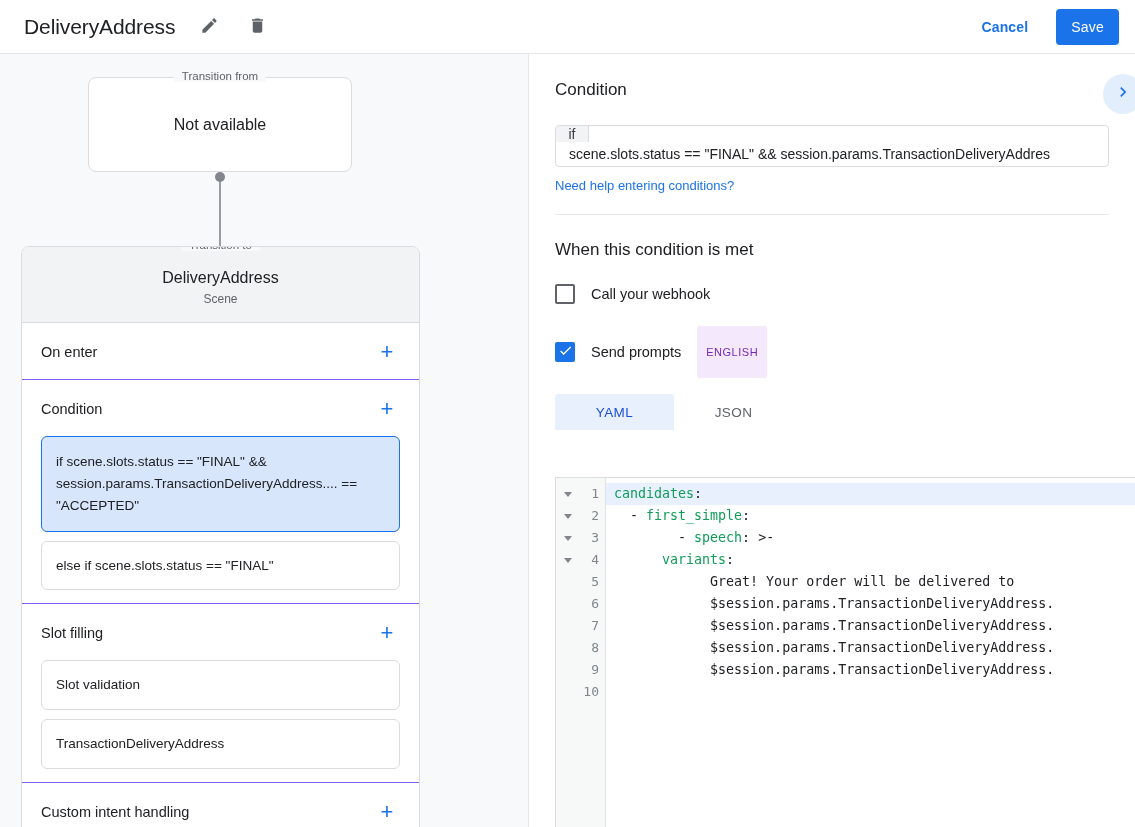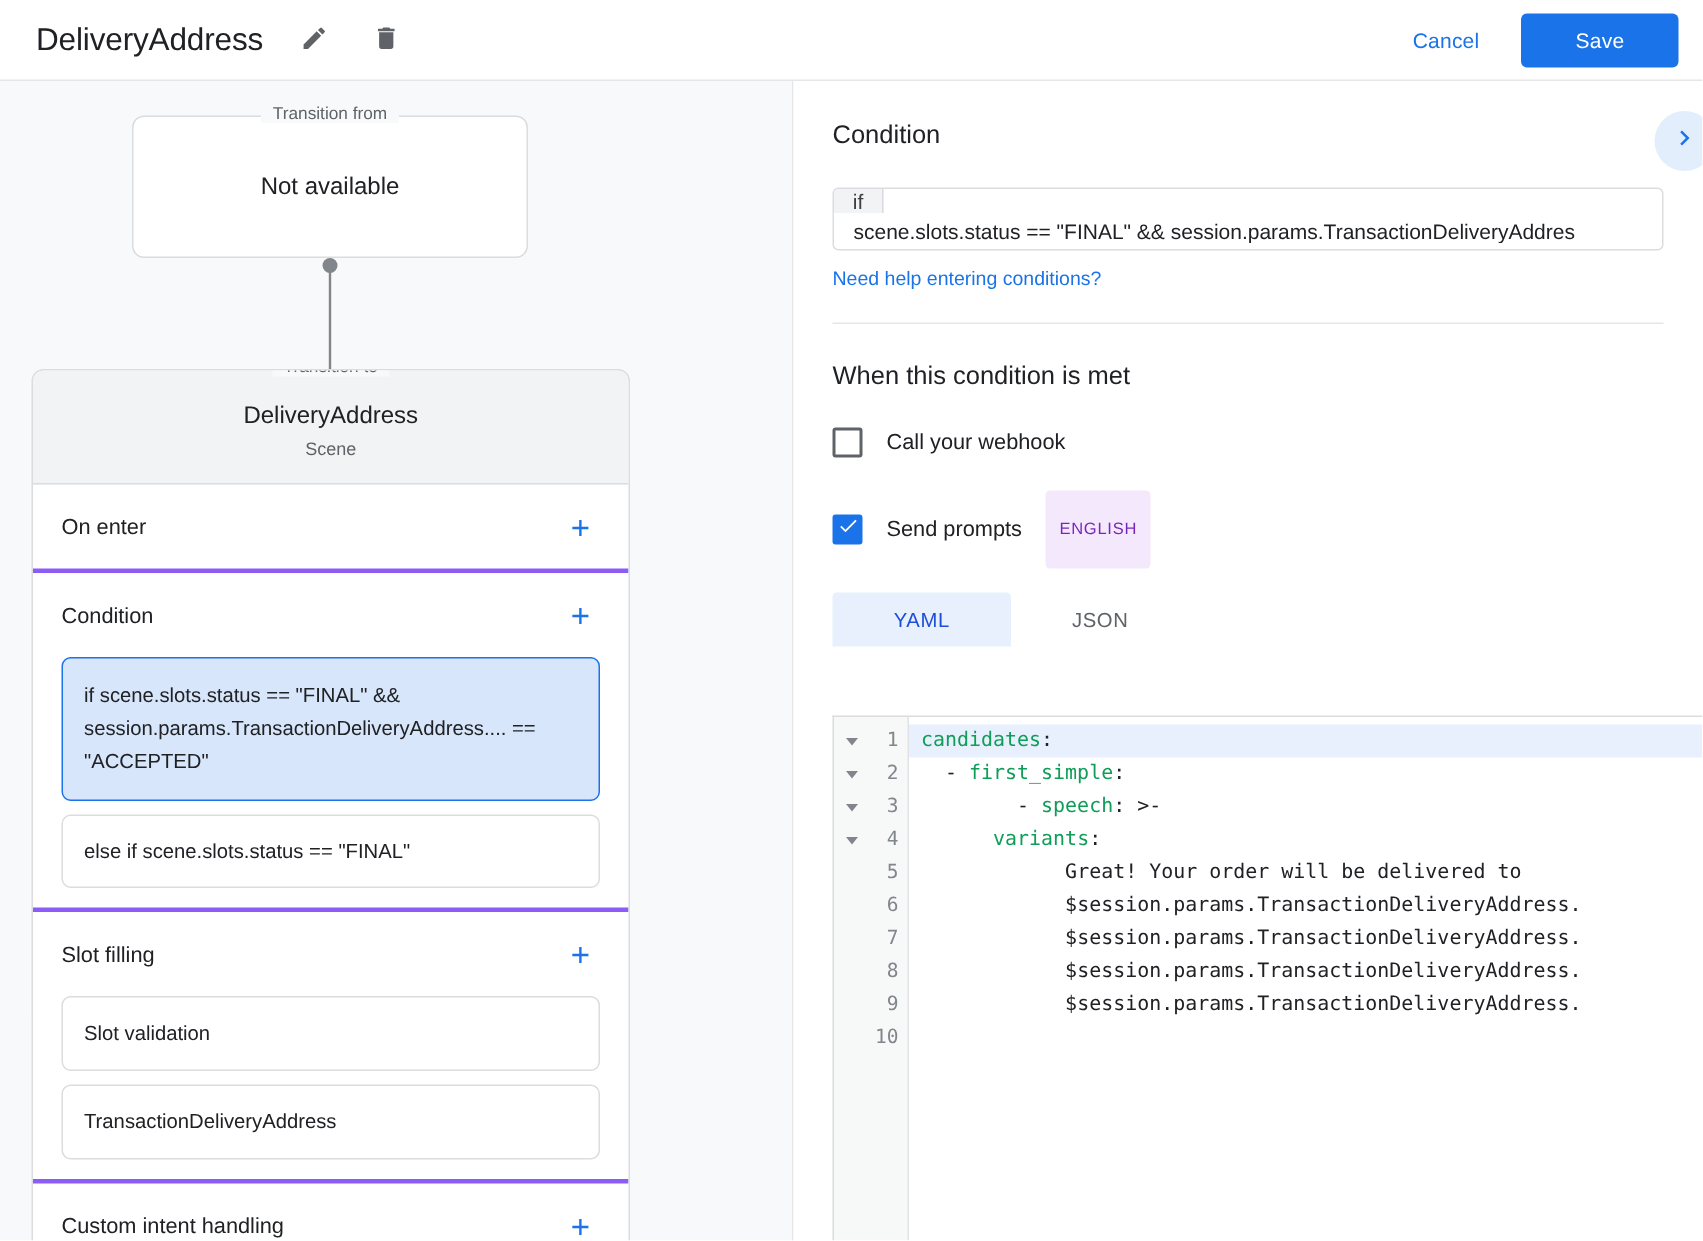--- a/index.html
+++ b/index.html
@@ -22,28 +22,28 @@
     font-size: 21px; color: #202124; letter-spacing: -0.1px;
     margin-left: 8px; font-weight: 400;
   }
   .icon-btn {
     width: 36px; height: 36px; border-radius: 50%;
     display: flex; align-items: center; justify-content: center;
     cursor: pointer; background: transparent; border: none;
   }
   .topbar-spacer { flex: 1; }
   .btn-cancel {
-    font-size: 14px; font-weight: 400; color: #1a73e8;
+    font-size: 14px; font-weight: 700; color: #1a73e8;
     background: transparent; border: none; cursor: pointer;
     padding: 9px 14px; border-radius: 4px; letter-spacing: 0.15px;
   }
   .btn-save {
     font-size: 14px; font-weight: 500; color: #fff;
     background: #1a73e8; border: none; cursor: pointer;
-    padding: 10px 36px; border-radius: 4px; margin-left: 14px;
+    padding: 10px 15px; border-radius: 4px; margin-left: 14px;
     letter-spacing: 0.2px;
   }
 
   
   .left-panel {
     position: absolute; left: 0; top: 54px; width: 529px; height: 773px;
     background: #f8f9fa; border-right: 1px solid #e4e6e8;
     overflow: hidden;
   }
   .fieldset-card {
@@ -69,21 +69,21 @@
     left: 21px; top: 192px; width: 399px; height: 726px;
     background: #fff; overflow: hidden;
   }
   .to-header {
     background: #f1f3f4; padding: 22px 0 16px; text-align: center;
     border-bottom: 1px solid #dadce0;
   }
   .to-title { font-size: 16px; color: #202124; }
   .to-sub { font-size: 12px; color: #5f6368; margin-top: 5px; }
 
-  .section { border-bottom: 3px solid #8b5cf6; }
+  .section { border-bottom: 1px solid #8b5cf6; }
   .section:last-child { border-bottom: none; }
   .section-head {
     display: flex; align-items: center; justify-content: space-between;
     padding: 16px 19px 14px 19px; cursor: pointer;
   }
   .section-title { font-size: 14.5px; color: #202124; }
   .plus {
     color: #1a73e8; font-size: 22px; line-height: 1; font-weight: 300;
     width: 26px; height: 26px; display: flex; align-items: center;
     justify-content: center; cursor: pointer; border-radius: 50%;

